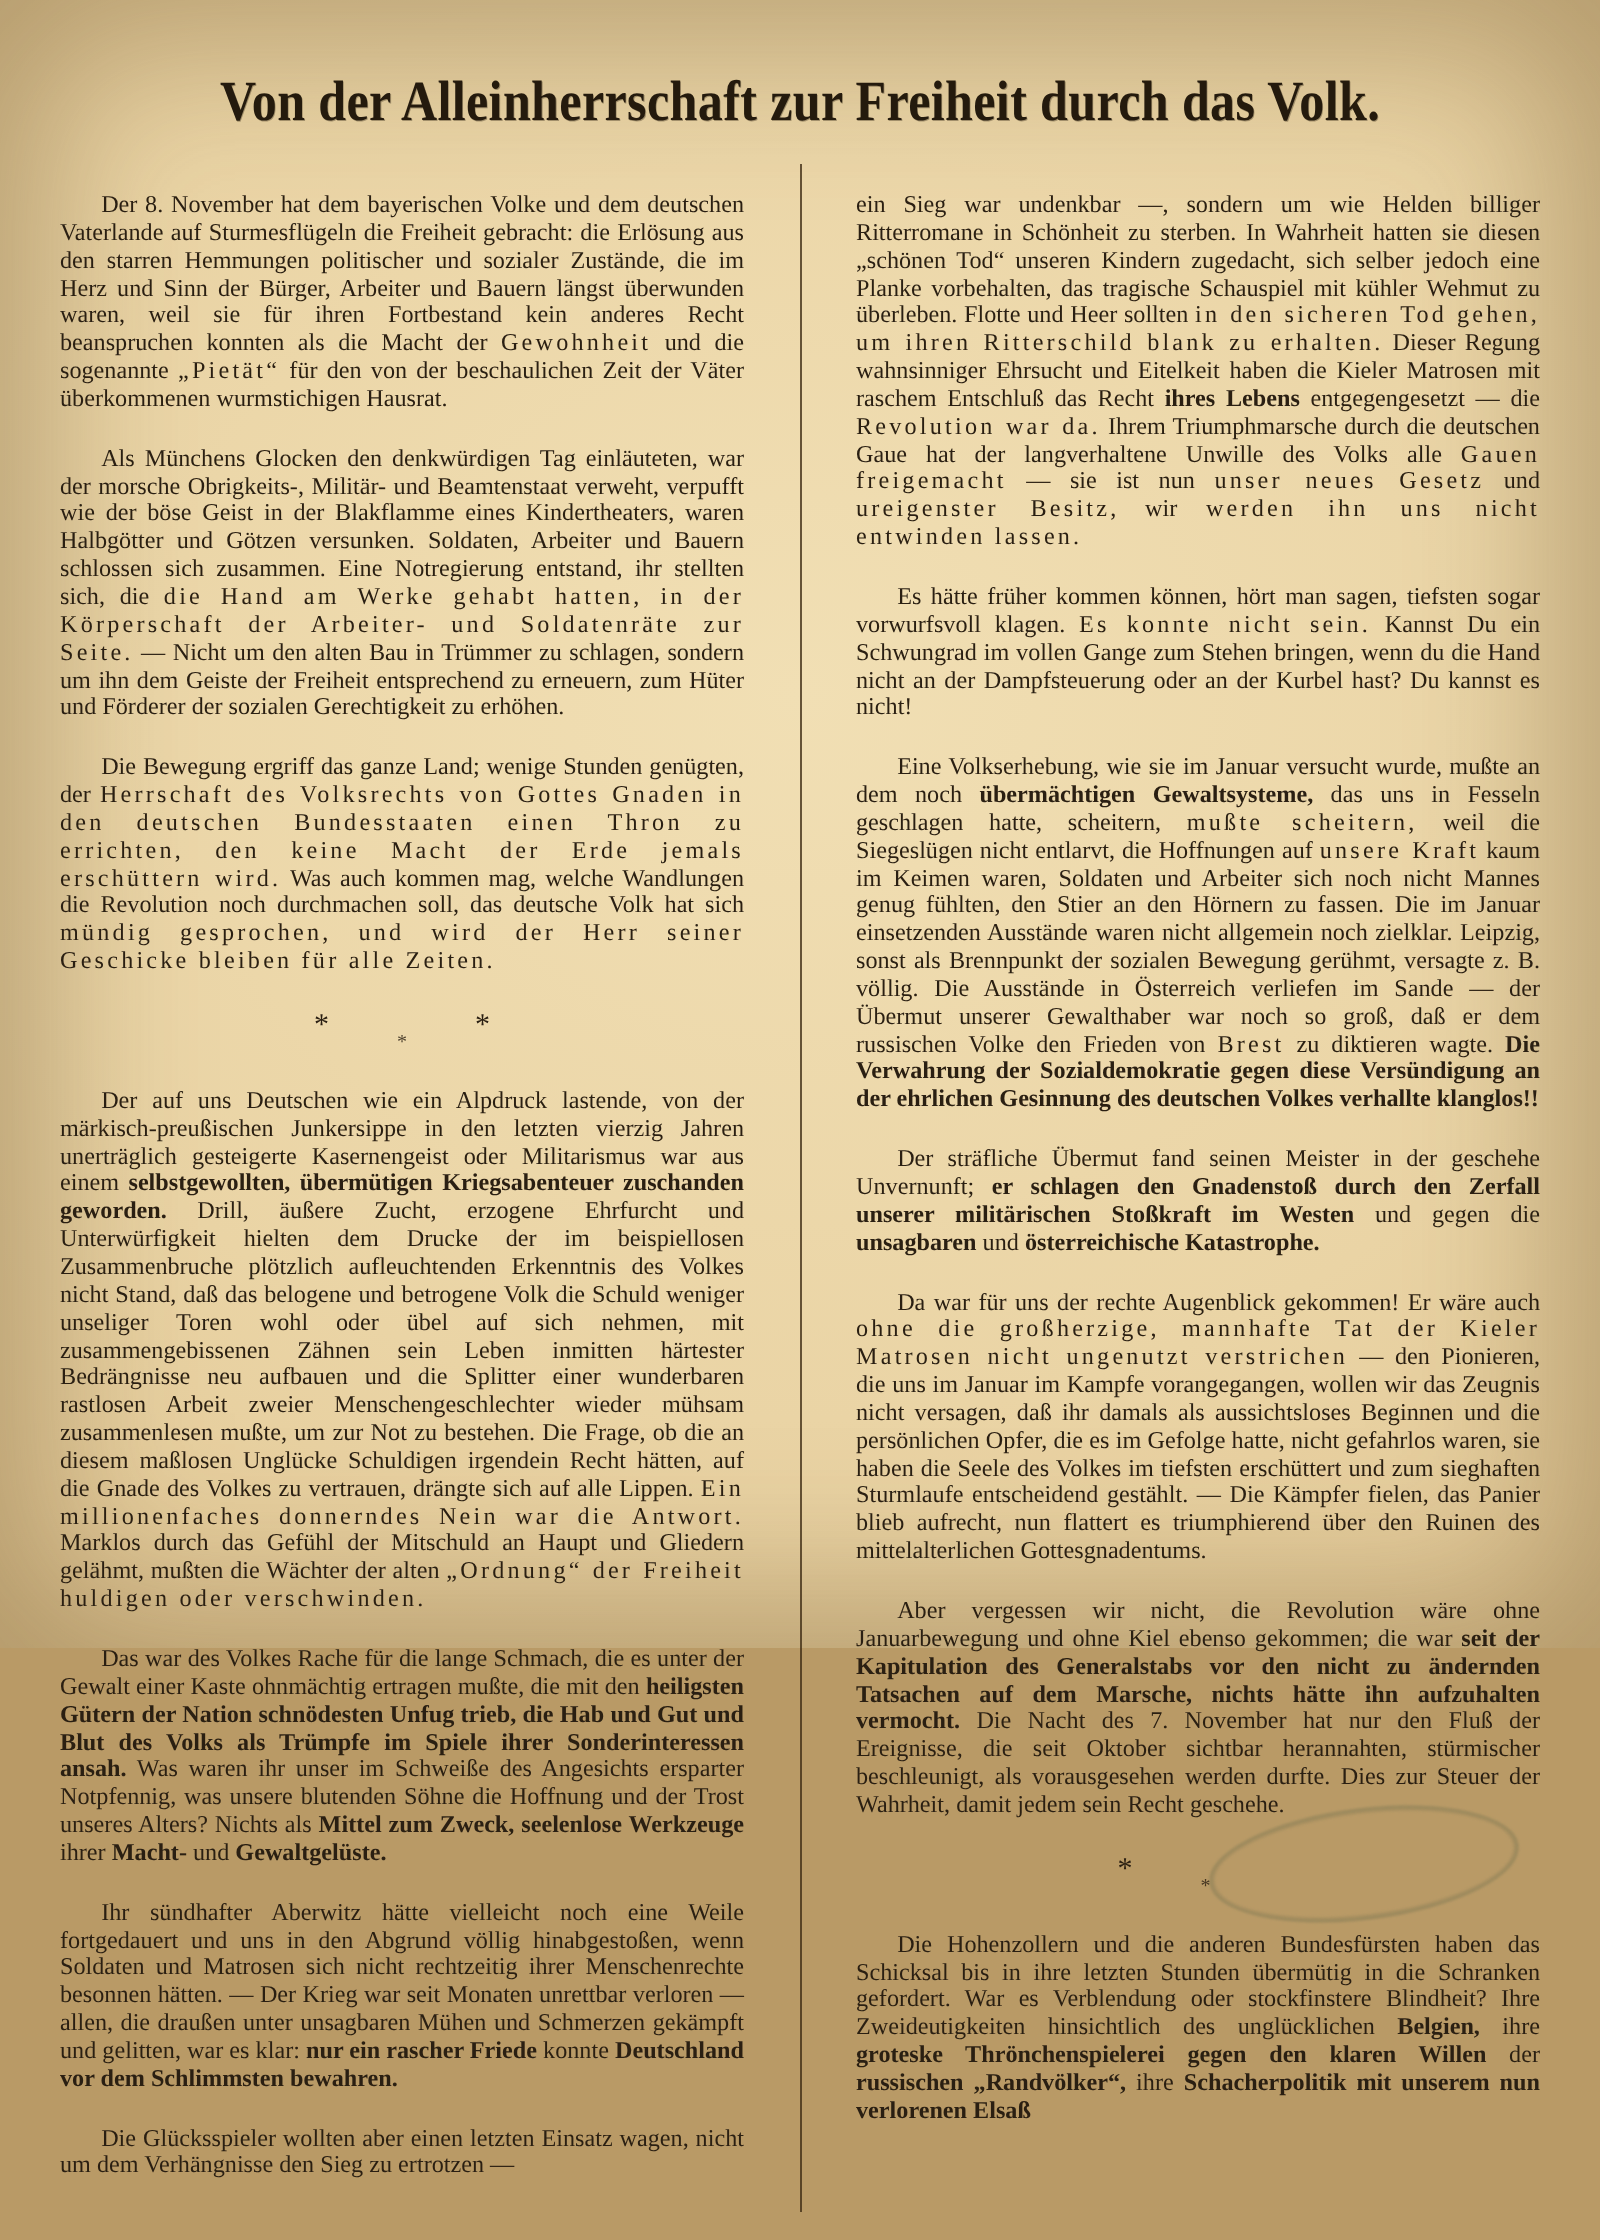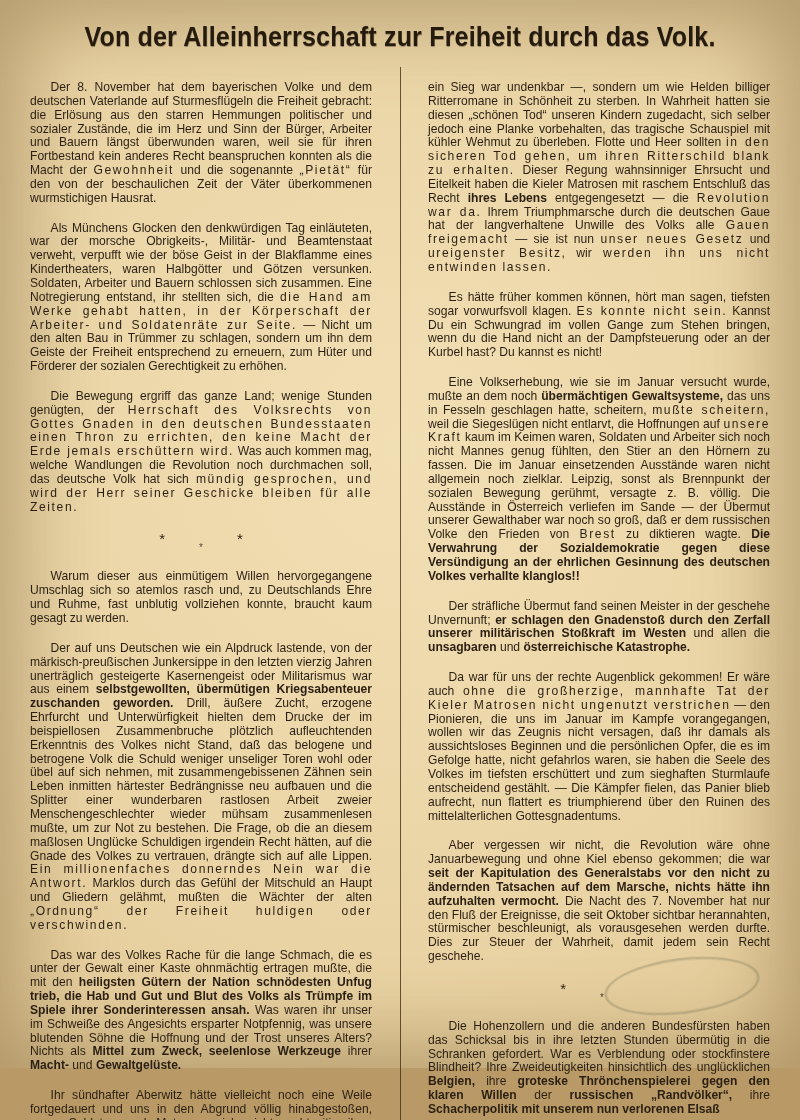--- a/index.html
+++ b/index.html
@@ -6,29 +6,29 @@
     margin: 0;
     padding: 0;
     width: 800px;
     height: 1120px;
     overflow: hidden;
     background: #b99a66;
   }
   .page {
     position: relative;
     width: 800px;
-    height: 1068px;
+    height: 824px;
     box-sizing: border-box;
-    padding: 12px 14px 8px 14px;
+    padding: 28px 14px 8px 14px;
     background:
       radial-gradient(ellipse 130% 105% at 50% 42%,
         #f1dfb4 0%, #ead4a5 42%, #e3c997 68%, #d9bc85 85%, #c2a270 100%);
     box-shadow: inset 0 0 80px 22px rgba(108, 80, 38, 0.40);
     color: #2a1f12;
-    font-family: Liberation Sans, sans-serif;
+    font-family: Liberation Serif, serif;
   }
   .title {
     margin: 8px 0 16px 0;
     text-align: center;
     font-size: 25px;
     font-weight: bold;
     letter-spacing: 0.2px;
     color: #241a0d;
     transform: scaleY(1.14);
     transform-origin: 50% 0;
@@ -93,31 +93,30 @@
 <body>
 
 <div class="page">
   <h1 class="title">Von der Alleinherrschaft zur Freiheit durch das Volk.</h1>
   <div class="columns">
     <div class="col">
         <p class="para"><span>Der 8. November hat dem bayerischen Volke und dem deutschen Vaterlande auf Sturmesflügeln die Freiheit gebracht: die Erlösung aus den starren Hemmungen politischer und sozialer Zustände, die im Herz und Sinn der Bürger, Arbeiter und Bauern längst überwunden waren, weil sie für ihren Fortbestand kein anderes Recht beanspruchen konnten als die Macht der </span><span class="spaced">Gewohnheit</span><span> und die sogenannte </span><span class="spaced">„Pietät“</span><span> für den von der beschaulichen Zeit der Väter überkommenen wurmstichigen Hausrat.</span></p>
         <p class="para"><span>Als Münchens Glocken den denkwürdigen Tag einläuteten, war der morsche Obrigkeits-, Militär- und Beamtenstaat verweht, verpufft wie der böse Geist in der Blakflamme eines Kindertheaters, waren Halbgötter und Götzen versunken. Soldaten, Arbeiter und Bauern schlossen sich zusammen. Eine Notregierung entstand, ihr stellten sich, die </span><span class="spaced">die Hand am Werke gehabt hatten, in der Körperschaft der Arbeiter- und Soldatenräte zur Seite.</span><span> — Nicht um den alten Bau in Trümmer zu schlagen, sondern um ihn dem Geiste der Freiheit entsprechend zu erneuern, zum Hüter und Förderer der sozialen Gerechtigkeit zu erhöhen.</span></p>
         <p class="para"><span>Die Bewegung ergriff das ganze Land; wenige Stunden genügten, der </span><span class="spaced">Herrschaft des Volksrechts von Gottes Gnaden in den deutschen Bundesstaaten einen Thron zu errichten, den keine Macht der Erde jemals erschüttern wird.</span><span> Was auch kommen mag, welche Wandlungen die Revolution noch durchmachen soll, das deutsche Volk hat sich </span><span class="spaced">mündig gesprochen, und wird der Herr seiner Geschicke bleiben für alle Zeiten.</span></p>
         <div class="stars"><span class="star star-0">*</span><span class="star star-1">*</span><span class="star star-2">*</span></div>
-        <p class="para"><span>Warum dieser aus einmütigem Willen hervorgegangene Umschlag sich so atemlos rasch und, zu Deutschlands Ehre und Ruhme, fast unblutig vollziehen konnte, braucht kaum gesagt zu werden.</span></p>
         <p class="para"><span>Der auf uns Deutschen wie ein Alpdruck lastende, von der märkisch-preußischen Junkersippe in den letzten vierzig Jahren unerträglich gesteigerte Kasernengeist oder Militarismus war aus einem </span><span class="bold">selbstgewollten, übermütigen Kriegsabenteuer zuschanden geworden.</span><span> Drill, äußere Zucht, erzogene Ehrfurcht und Unterwürfigkeit hielten dem Drucke der im beispiellosen Zusammenbruche plötzlich aufleuchtenden Erkenntnis des Volkes nicht Stand, daß das belogene und betrogene Volk die Schuld weniger unseliger Toren wohl oder übel auf sich nehmen, mit zusammengebissenen Zähnen sein Leben inmitten härtester Bedrängnisse neu aufbauen und die Splitter einer wunderbaren rastlosen Arbeit zweier Menschengeschlechter wieder mühsam zusammenlesen mußte, um zur Not zu bestehen. Die Frage, ob die an diesem maßlosen Unglücke Schuldigen irgendein Recht hätten, auf die Gnade des Volkes zu vertrauen, drängte sich auf alle Lippen. </span><span class="spaced">Ein millionenfaches donnerndes Nein war die Antwort.</span><span> Marklos durch das Gefühl der Mitschuld an Haupt und Gliedern gelähmt, mußten die Wächter der alten </span><span class="spaced">„Ordnung“ der Freiheit huldigen oder verschwinden.</span></p>
         <p class="para"><span>Das war des Volkes Rache für die lange Schmach, die es unter der Gewalt einer Kaste ohnmächtig ertragen mußte, die mit den </span><span class="bold">heiligsten Gütern der Nation schnödesten Unfug trieb, die Hab und Gut und Blut des Volks als Trümpfe im Spiele ihrer Sonderinteressen ansah.</span><span> Was waren ihr unser im Schweiße des Angesichts ersparter Notpfennig, was unsere blutenden Söhne die Hoffnung und der Trost unseres Alters? Nichts als </span><span class="bold">Mittel zum Zweck, seelenlose Werkzeuge</span><span> ihrer </span><span class="bold">Macht-</span><span> und </span><span class="bold">Gewaltgelüste.</span></p>
         <p class="para"><span>Ihr sündhafter Aberwitz hätte vielleicht noch eine Weile fortgedauert und uns in den Abgrund völlig hinabgestoßen, wenn Soldaten und Matrosen sich nicht rechtzeitig ihrer Menschenrechte besonnen hätten. — Der Krieg war seit Monaten unrettbar verloren — allen, die draußen unter unsagbaren Mühen und Schmerzen gekämpft und gelitten, war es klar: </span><span class="bold">nur ein rascher Friede</span><span> konnte </span><span class="bold">Deutschland vor dem Schlimmsten bewahren.</span></p>
         <p class="para"><span>Die Glücksspieler wollten aber einen letzten Einsatz wagen, nicht um dem Verhängnisse den Sieg zu ertrotzen —</span></p>
       </div>
     <div class="divider"></div>
     <div class="col">
         <p class="para noindent"><span>ein Sieg war undenkbar —, sondern um wie Helden billiger Ritterromane in Schönheit zu sterben. In Wahrheit hatten sie diesen „schönen Tod“ unseren Kindern zugedacht, sich selber jedoch eine Planke vorbehalten, das tragische Schauspiel mit kühler Wehmut zu überleben. Flotte und Heer sollten </span><span class="spaced">in den sicheren Tod gehen, um ihren Ritterschild blank zu erhalten.</span><span> Dieser Regung wahnsinniger Ehrsucht und Eitelkeit haben die Kieler Matrosen mit raschem Entschluß das Recht </span><span class="bold">ihres Lebens</span><span> entgegengesetzt — die </span><span class="spaced">Revolution war da.</span><span> Ihrem Triumphmarsche durch die deutschen Gaue hat der langverhaltene Unwille des Volks alle </span><span class="spaced">Gauen freigemacht</span><span> — sie ist nun </span><span class="spaced">unser neues Gesetz</span><span> und </span><span class="spaced">ureigenster Besitz</span><span>, wir </span><span class="spaced">werden ihn uns nicht entwinden lassen.</span></p>
         <p class="para"><span>Es hätte früher kommen können, hört man sagen, tiefsten sogar vorwurfsvoll klagen. </span><span class="spaced">Es konnte nicht sein.</span><span> Kannst Du ein Schwungrad im vollen Gange zum Stehen bringen, wenn du die Hand nicht an der Dampfsteuerung oder an der Kurbel hast? Du kannst es nicht!</span></p>
         <p class="para"><span>Eine Volkserhebung, wie sie im Januar versucht wurde, mußte an dem noch </span><span class="bold">übermächtigen Gewaltsysteme,</span><span> das uns in Fesseln geschlagen hatte, scheitern, </span><span class="spaced">mußte scheitern,</span><span> weil die Siegeslügen nicht entlarvt, die Hoffnungen auf </span><span class="spaced">unsere Kraft</span><span> kaum im Keimen waren, Soldaten und Arbeiter sich noch nicht Mannes genug fühlten, den Stier an den Hörnern zu fassen. Die im Januar einsetzenden Ausstände waren nicht allgemein noch zielklar. Leipzig, sonst als Brennpunkt der sozialen Bewegung gerühmt, versagte z. B. völlig. Die Ausstände in Österreich verliefen im Sande — der Übermut unserer Gewalthaber war noch so groß, daß er dem russischen Volke den Frieden von </span><span class="spaced">Brest</span><span> zu diktieren wagte. </span><span class="bold">Die Verwahrung der Sozialdemokratie gegen diese Versündigung an der ehrlichen Gesinnung des deutschen Volkes verhallte klanglos!!</span></p>
-        <p class="para"><span>Der sträfliche Übermut fand seinen Meister in der geschehe Unvernunft; </span><span class="bold">er schlagen den Gnadenstoß durch den Zerfall unserer militärischen Stoßkraft im Westen</span><span> und allen die </span><span class="bold">unsagbaren</span><span> und </span><span class="bold">österreichische Katastrophe.</span></p>
+        <p class="para"><span>Der sträfliche Übermut fand seinen Meister in der geschehe Unvernunft; </span><span class="bold">er schlagen den Gnadenstoß durch den Zerfall unserer militärischen Stoßkraft im Westen</span><span> und gegen die </span><span class="bold">unsagbaren</span><span> und </span><span class="bold">österreichische Katastrophe.</span></p>
         <p class="para"><span>Da war für uns der rechte Augenblick gekommen! Er wäre auch </span><span class="spaced">ohne die großherzige, mannhafte Tat der Kieler Matrosen nicht ungenutzt verstrichen</span><span> — den Pionieren, die uns im Januar im Kampfe vorangegangen, wollen wir das Zeugnis nicht versagen, daß ihr damals als aussichtsloses Beginnen und die persönlichen Opfer, die es im Gefolge hatte, nicht gefahrlos waren, sie haben die Seele des Volkes im tiefsten erschüttert und zum sieghaften Sturmlaufe entscheidend gestählt. — Die Kämpfer fielen, das Panier blieb aufrecht, nun flattert es triumphierend über den Ruinen des mittelalterlichen Gottesgnadentums.</span></p>
         <p class="para"><span>Aber vergessen wir nicht, die Revolution wäre ohne Januarbewegung und ohne Kiel ebenso gekommen; die war </span><span class="bold">seit der Kapitulation des Generalstabs vor den nicht zu ändernden Tatsachen auf dem Marsche, nichts hätte ihn aufzuhalten vermocht.</span><span> Die Nacht des 7. November hat nur den Fluß der Ereignisse, die seit Oktober sichtbar herannahten, stürmischer beschleunigt, als vorausgesehen werden durfte. Dies zur Steuer der Wahrheit, damit jedem sein Recht geschehe.</span></p>
         <div class="stars"><span class="star star-0">*</span><span class="star star-1">*</span><div class="stamp"></div></div>
         <p class="para"><span>Die Hohenzollern und die anderen Bundesfürsten haben das Schicksal bis in ihre letzten Stunden übermütig in die Schranken gefordert. War es Verblendung oder stockfinstere Blindheit? Ihre Zweideutigkeiten hinsichtlich des unglücklichen </span><span class="bold">Belgien,</span><span> ihre </span><span class="bold">groteske Thrönchenspielerei gegen den klaren Willen</span><span> der </span><span class="bold">russischen „Randvölker“,</span><span> ihre </span><span class="bold">Schacherpolitik mit unserem nun verlorenen Elsaß</span><span> </span></p>
       </div>
   </div>
 </div>
 
 </body></html>

